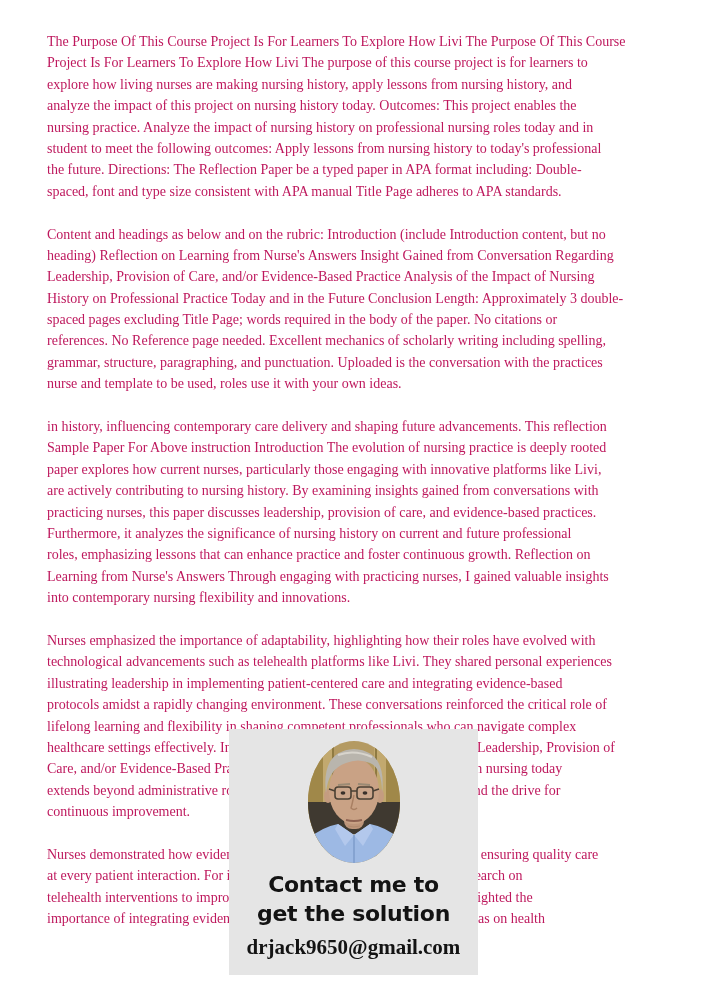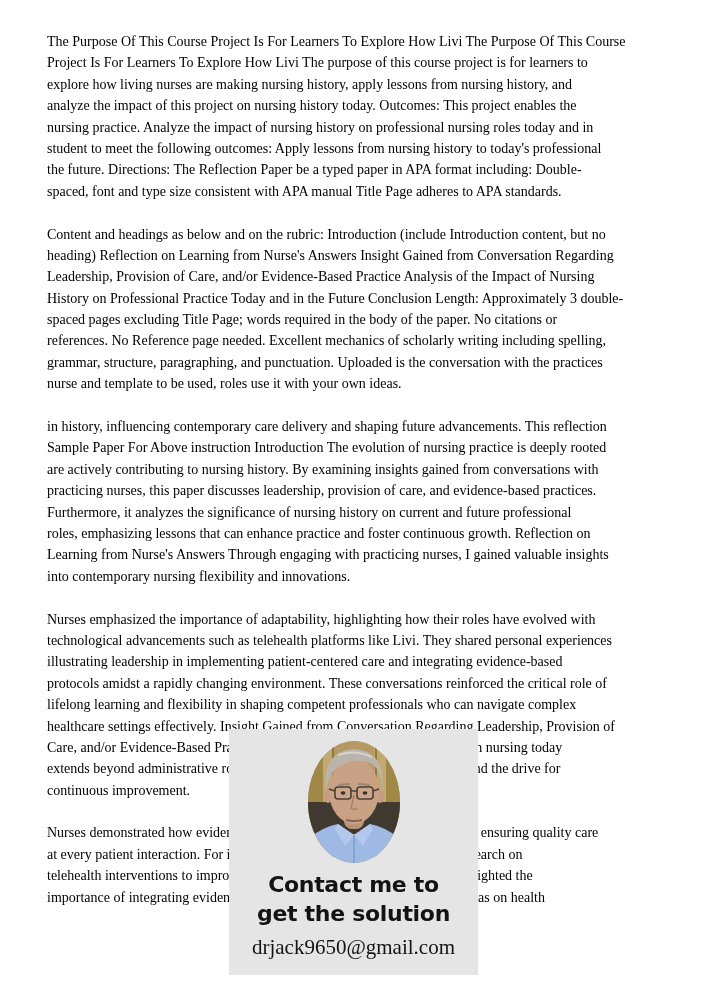--- a/index.html
+++ b/index.html
@@ -38,31 +38,31 @@
     font-family: "DejaVu Sans", "Liberation Sans", sans-serif;
     font-weight: bold;
     font-size: 22px;
     line-height: 29px;
     text-align: center;
     letter-spacing: -0.3px;
   }
   .email {
     margin-top: 6px;
     font-family: "Liberation Serif", serif;
-    font-weight: normal;
+    font-weight: bold;
     font-size: 21px;
     line-height: 26px;
     text-align: center;
     cursor: pointer;
   }
 </style>
 </head>
 <body style="background: rgb(255, 255, 255);">
 
-<div class="doc" style="color: #000000;">
+<div class="doc" style="color: #be185d;">
 
   <div class="para">
     <div class="line">The Purpose Of This Course Project Is For Learners To Explore How Livi The Purpose Of This Course</div>
     <div class="line">Project Is For Learners To Explore How Livi The purpose of this course project is for learners to</div>
     <div class="line">explore how living nurses are making nursing history, apply lessons from nursing history, and</div>
     <div class="line">analyze the impact of this project on nursing history today. Outcomes: This project enables the</div>
     <div class="line">nursing practice. Analyze the impact of nursing history on professional nursing roles today and in</div>
     <div class="line">student to meet the following outcomes: Apply lessons from nursing history to today's professional</div>
     <div class="line">the future. Directions: The Reflection Paper be a typed paper in APA format including: Double-</div>
     <div class="line">spaced, font and type size consistent with APA manual Title Page adheres to APA standards.</div>
@@ -75,20 +75,21 @@
     <div class="line">History on Professional Practice Today and in the Future Conclusion Length: Approximately 3 double-</div>
     <div class="line">spaced pages excluding Title Page; words required in the body of the paper. No citations or</div>
     <div class="line">references. No Reference page needed. Excellent mechanics of scholarly writing including spelling,</div>
     <div class="line">grammar, structure, paragraphing, and punctuation. Uploaded is the conversation with the practices</div>
     <div class="line">nurse and template to be used, roles use it with your own ideas.</div>
   </div>
 
   <div class="para">
     <div class="line">in history, influencing contemporary care delivery and shaping future advancements. This reflection</div>
     <div class="line">Sample Paper For Above instruction Introduction The evolution of nursing practice is deeply rooted</div>
+    <div class="line">paper explores how current nurses, particularly those engaging with innovative platforms like Livi,</div>
     <div class="line">are actively contributing to nursing history. By examining insights gained from conversations with</div>
     <div class="line">practicing nurses, this paper discusses leadership, provision of care, and evidence-based practices.</div>
     <div class="line">Furthermore, it analyzes the significance of nursing history on current and future professional</div>
     <div class="line">roles, emphasizing lessons that can enhance practice and foster continuous growth. Reflection on</div>
     <div class="line">Learning from Nurse's Answers Through engaging with practicing nurses, I gained valuable insights</div>
     <div class="line">into contemporary nursing flexibility and innovations.</div>
   </div>
 
   <div class="para">
     <div class="line">Nurses emphasized the importance of adaptability, highlighting how their roles have evolved with</div>

